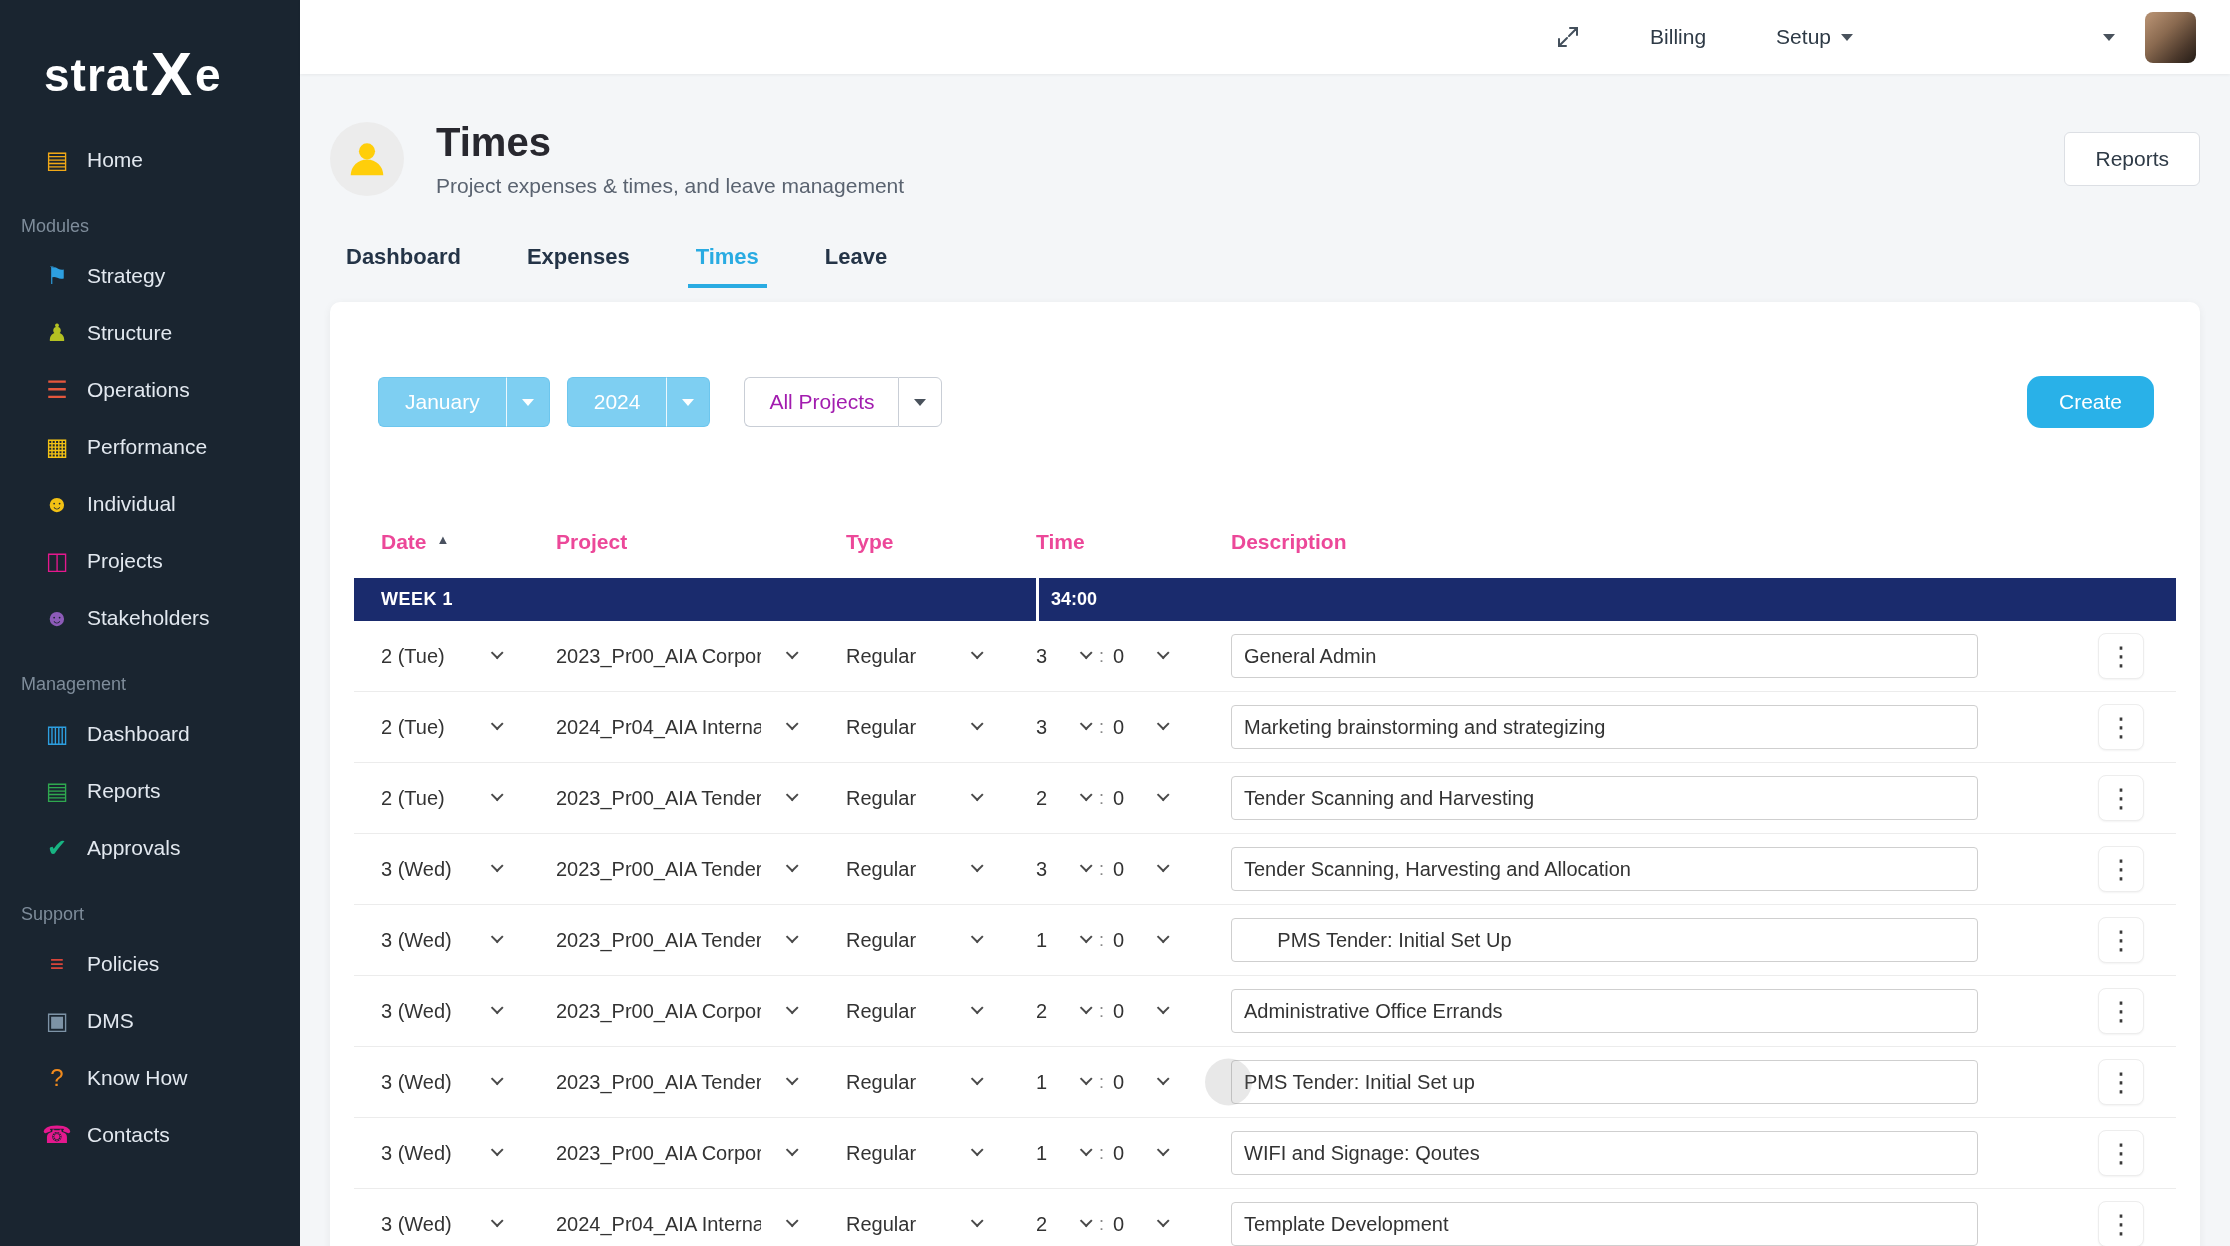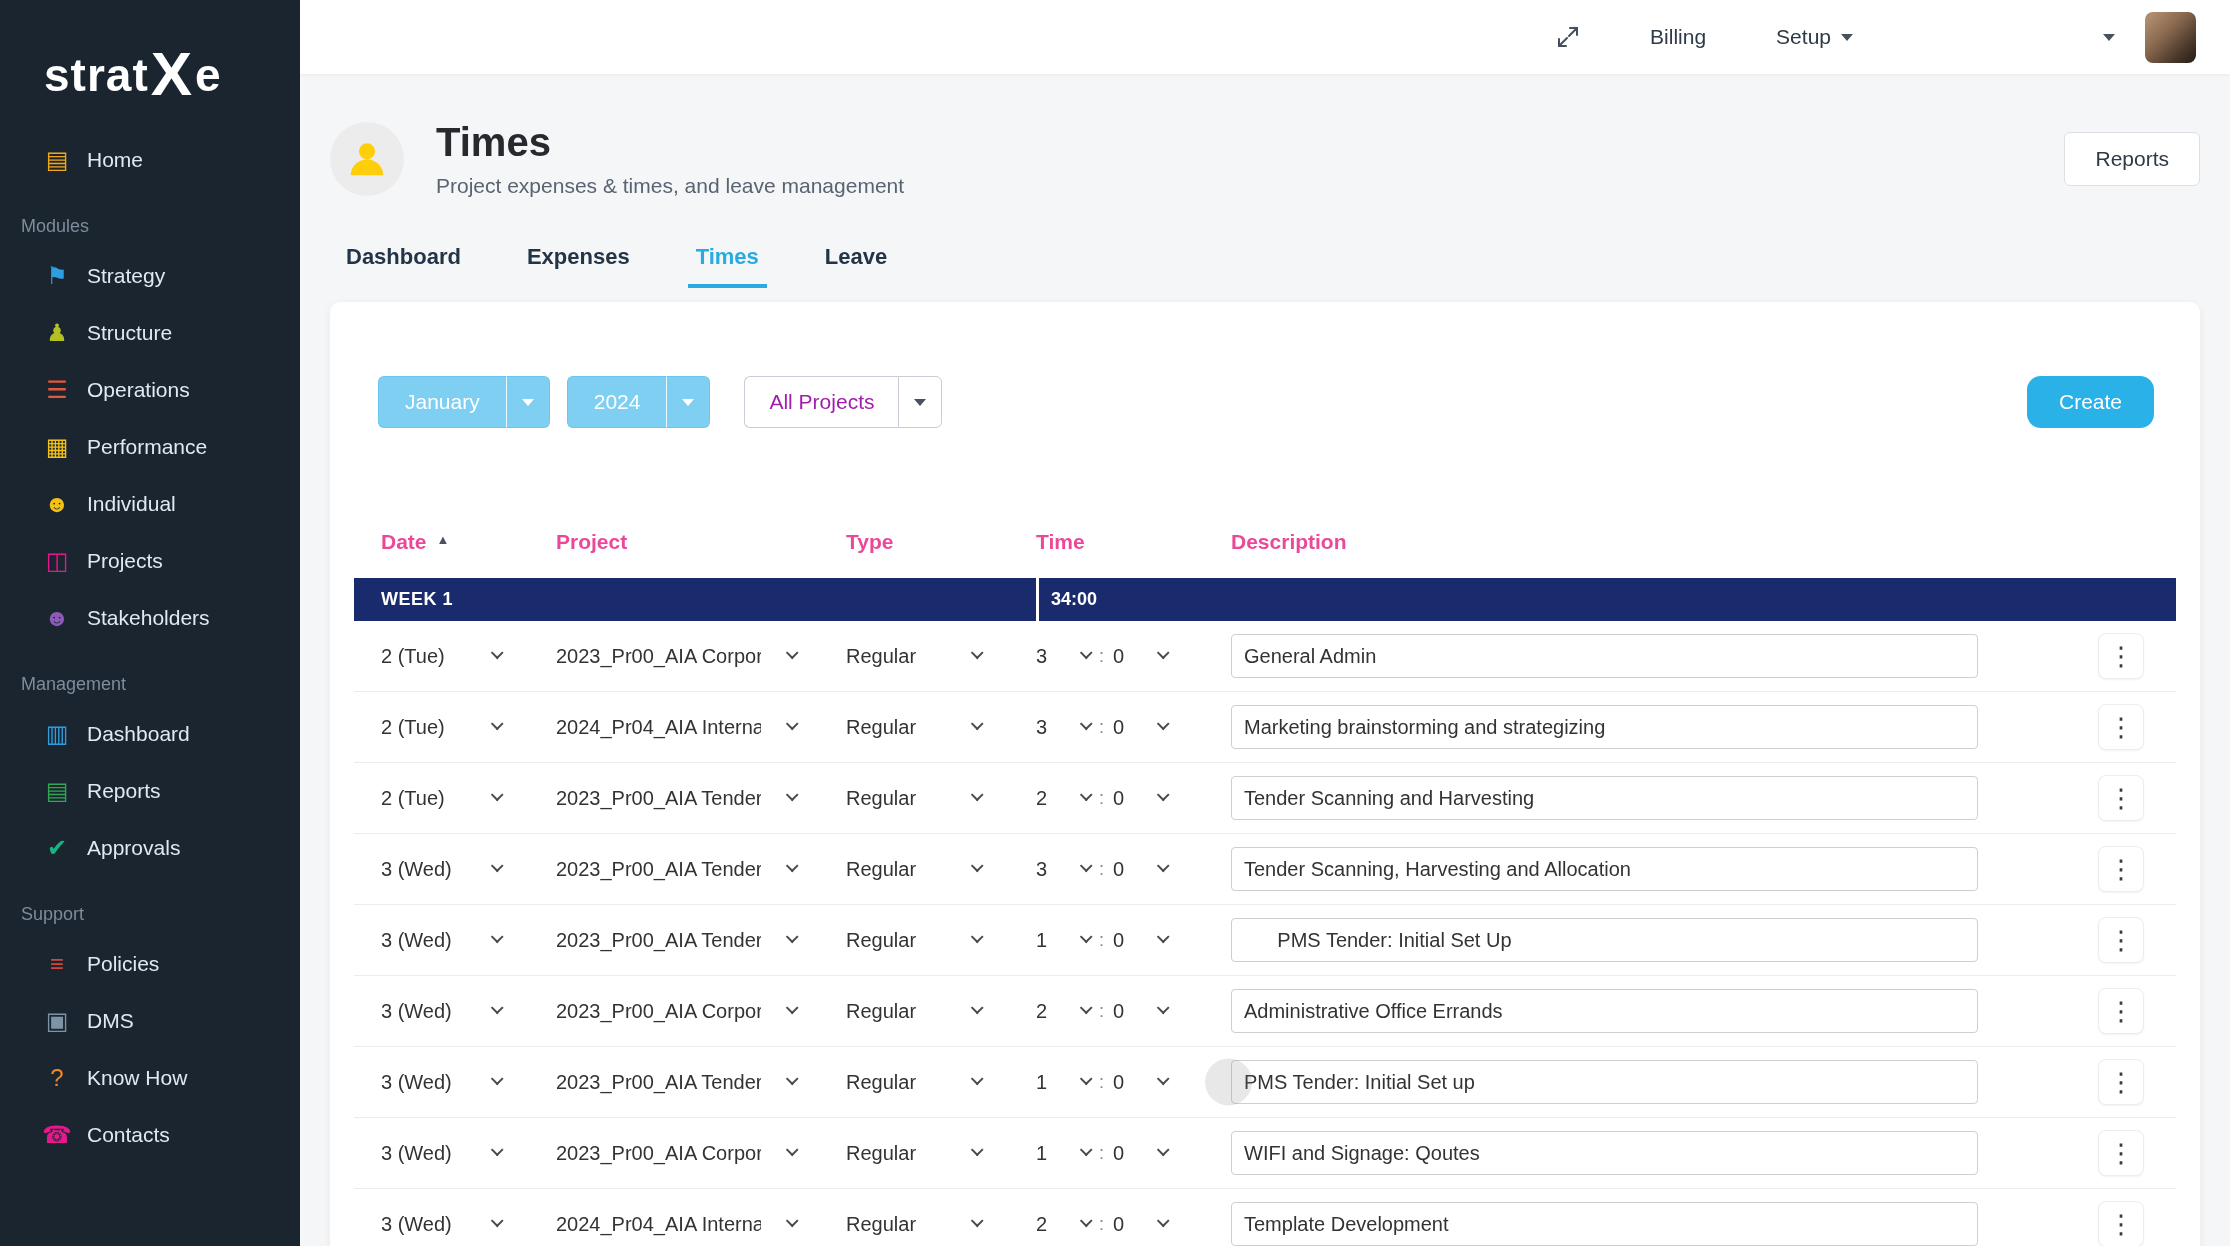--- a/index.html
+++ b/index.html
@@ -47,21 +47,21 @@
                  padding:14px 30px; font-size:21px; color:#2e3a46; cursor:pointer; }
 
   .tabs { display:flex; margin:46px 0 0 8px; gap:50px; }
   .tab { font-size:22px; font-weight:600; color:#243447; padding:0 8px 14px; cursor:pointer; }
   .tab.active { color:#29abe2; border-bottom:4px solid #29abe2; }
 
   .card { background:#fff; border-radius:10px; margin-top:14px; padding:24px;
           box-shadow:0 2px 8px rgba(0,0,0,.06); }
 
   
-  .filters { display:flex; margin:50px 22px 0 24px; }
+  .filters { display:flex; align-items:center; margin:50px 22px 0 24px; }
   .btn-group { display:flex; }
   .bg-main { background:#7ecff2; color:#fff; font-size:21px; padding:12px 26px;
              border:1px solid #6cc6ee; border-right:none; border-radius:6px 0 0 6px; cursor:pointer; }
   .bg-caret { background:#7ecff2; border:1px solid #6cc6ee; border-left:1px solid rgba(255,255,255,.85);
               border-radius:0 6px 6px 0; width:44px; display:flex; align-items:center; justify-content:center; cursor:pointer; }
   .year-group { margin-left:17px; }
   .sel-group { margin-left:34px; }
   .sel-main { background:#fff; border:1px solid #c9ced6; border-right:none; border-radius:6px 0 0 6px;
               padding:12px 24px; font-size:21px; color:#a21caf; cursor:pointer; }
   .sel-caret { background:#fff; border:1px solid #c9ced6; border-radius:0 6px 6px 0; width:44px;

